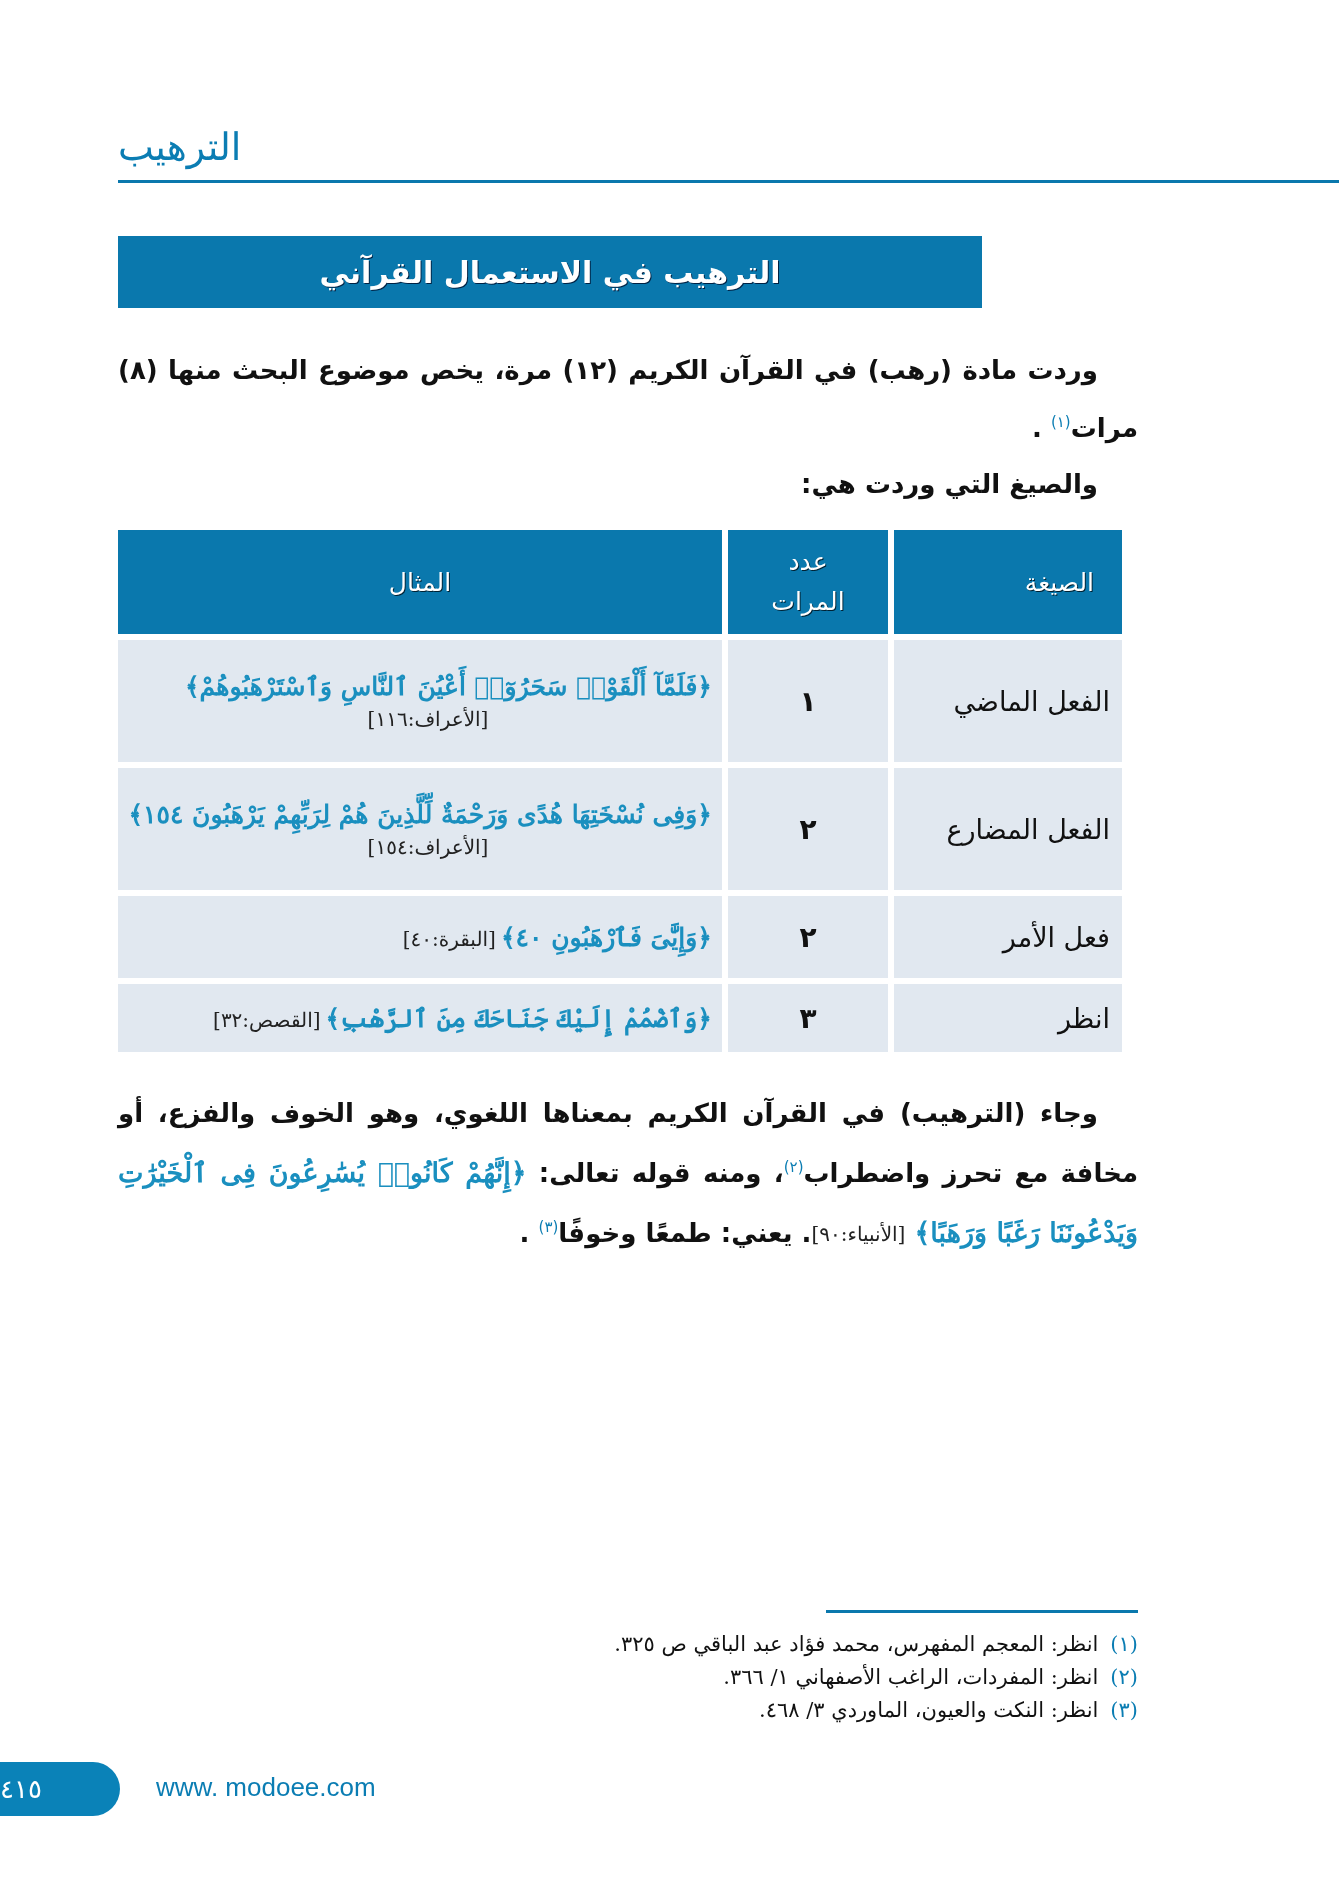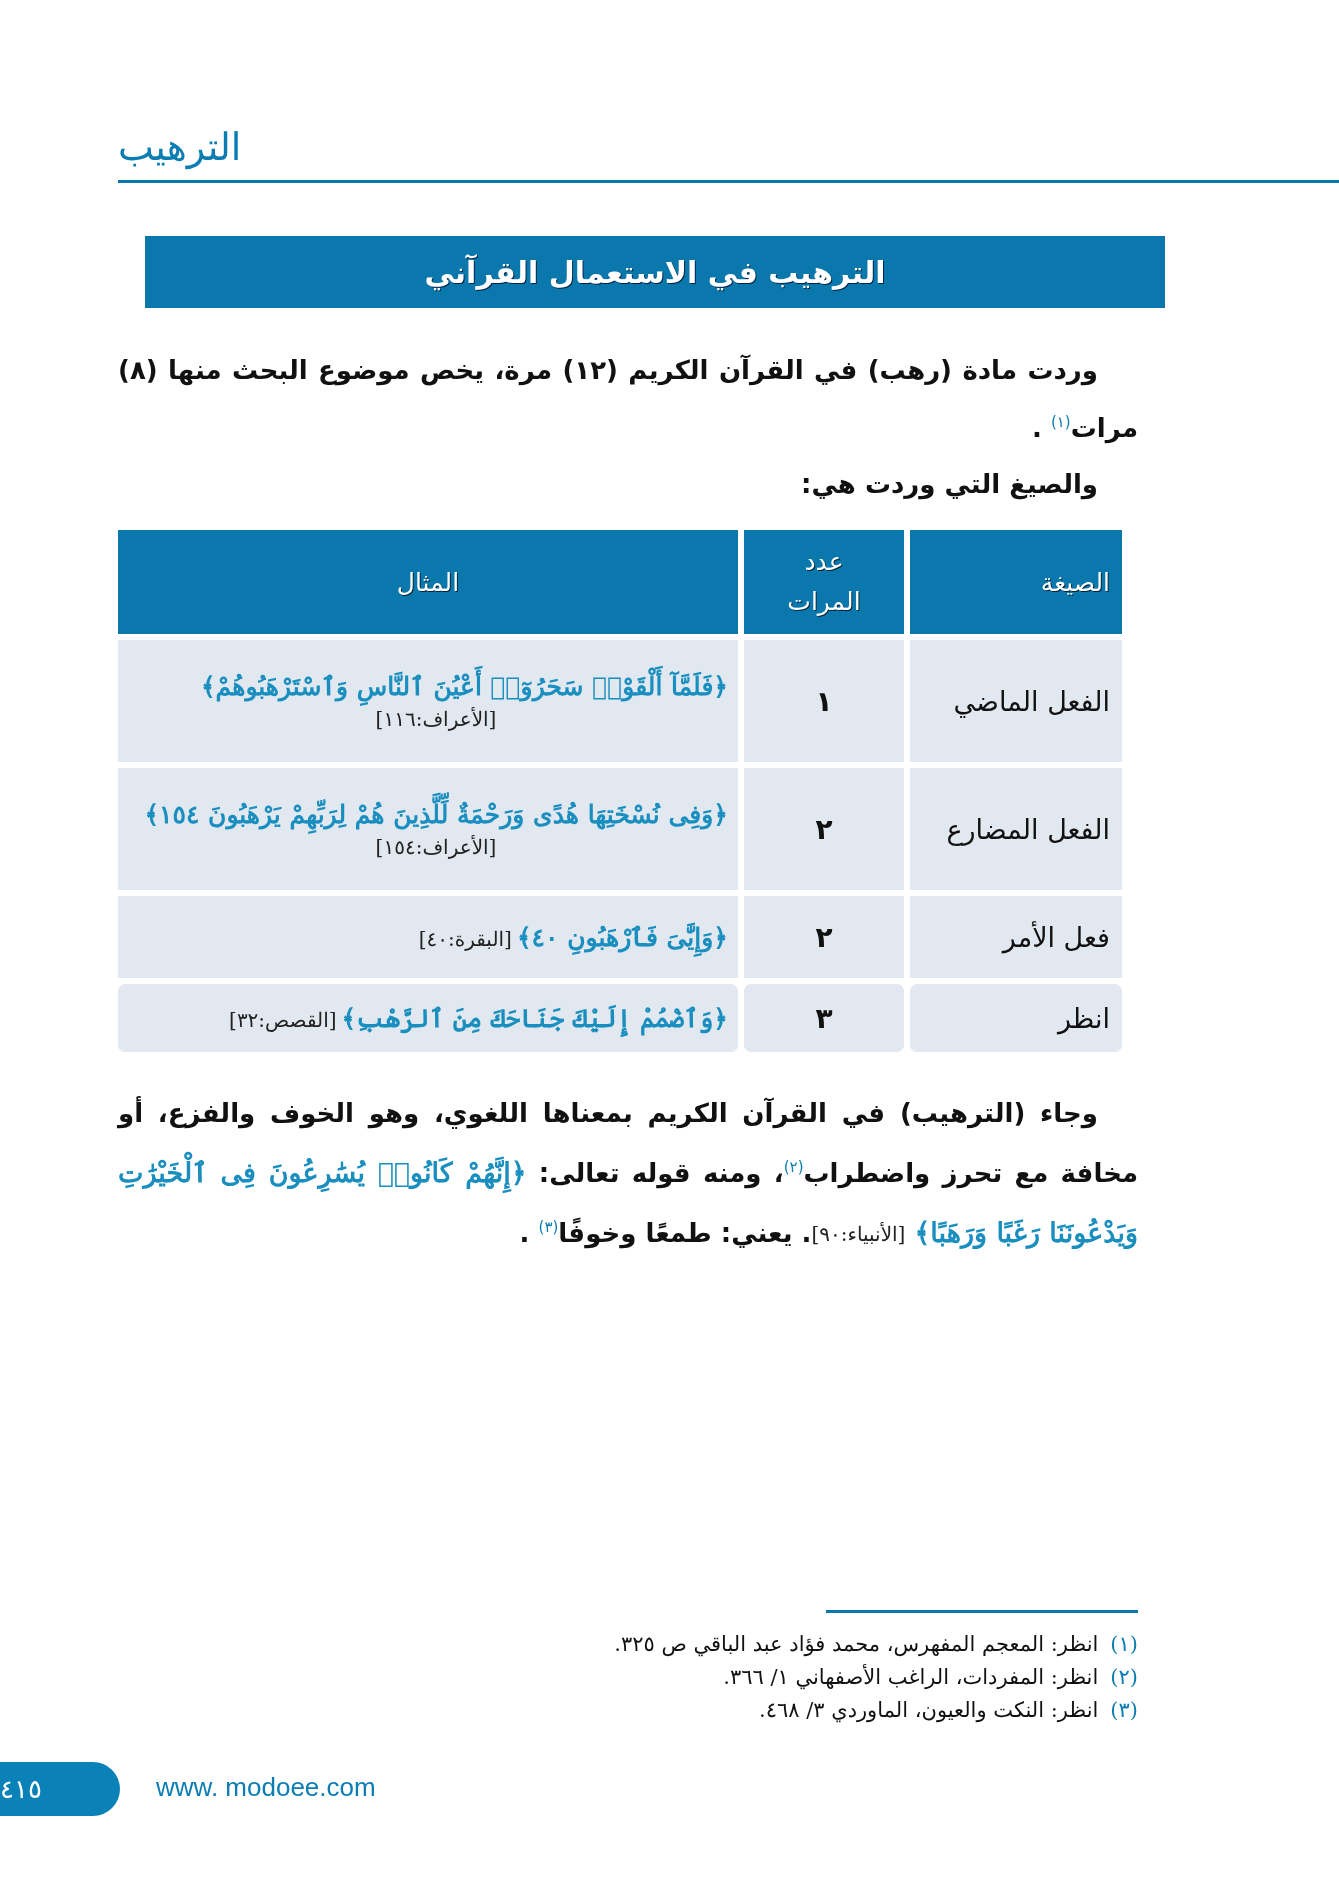--- a/index.html
+++ b/index.html
@@ -2,46 +2,46 @@
 <html><head>
 <meta charset="utf-8">
 <style>
   html, body { margin: 0; padding: 0; background: #ffffff; }
   body { width: 1339px; height: 1890px; position: relative; overflow: hidden;
          font-family: "DejaVu Sans", sans-serif; color: #111; }
   .page-header { position: absolute; left: 118px; top: 128px; }
   .header-title { font-family: "DejaVu Serif", serif; font-size: 38px; color: #0b7db3; line-height: 1; }
   .header-rule { position: absolute; left: 118px; top: 180px; width: 1221px; height: 3px; background: #0a78ad; }
 
-  .section-banner { position: absolute; left: 118px; top: 236px; width: 1020px; height: 72px;
+  .section-banner { position: absolute; left: 118px; top: 236px; width: 864px; height: 72px;
         background: #0a78ad; color: #fff; display: flex; align-items: center; justify-content: center;
-        font-size: 30px; font-weight: bold; direction: rtl; text-shadow: 1px 1px 0 #024; margin-left: 27px; }
+        font-size: 30px; font-weight: bold; direction: rtl; text-shadow: 1px 1px 0 #024; }
 
   .para { position: absolute; direction: rtl; text-align: justify; font-weight: bold; font-size: 26px;
           line-height: 52px; color: #111; }
   .para1 { left: 118px; top: 318px; width: 1020px; text-indent: 40px; }
   .para2 { left: 118px; top: 432px; width: 1020px; text-indent: 40px; }
   sup { color: #0b7db3; font-size: 15px; font-weight: normal; }
 
   .forms-table { position: absolute; left: 118px; top: 530px; width: 1016px;
         border-collapse: separate; border-spacing: 6px; direction: rtl; margin: -6px; }
   .forms-table th { background: #0a78ad; color: #fff; font-weight: normal; font-size: 25px;
         text-shadow: 1px 1px 0 #023; height: 104px; padding: 0 10px; }
-  .forms-table th.col-form { width: 190px; text-align: right; padding-right: 12px; }
+  .forms-table th.col-form { width: 190px; text-align: right; padding-right: 28px; }
   .forms-table th.col-count { width: 140px; text-align: center; line-height: 40px; }
   .forms-table td { background: #e1e8f0; vertical-align: middle; }
   .forms-table td.form { text-align: right; font-weight: normal; font-size: 27px; padding-right: 12px; }
   .forms-table td.count { text-align: center; font-weight: bold; font-size: 28px; }
   .forms-table td.example { padding: 6px 10px; text-align: right; }
   .verse { color: #1a8fbf; font-family: "DejaVu Serif", serif; font-size: 25px; font-weight: bold; }
   .ref { color: #222; font-size: 20px; font-family: "DejaVu Serif", serif; }
   .ref-block { display: block; text-align: center; padding-left: 16px; margin-top: 6px; }
   .row-tall td { height: 110px; }
   .row-short td { height: 70px; }
-  .row-last td { height: 56px; border-radius: 7px; }
+  .row-last td { height: 56px; }
 
   .para3 { left: 118px; top: 1060px; width: 1020px; text-indent: 40px; line-height: 54px; }
   .para3 .verse { font-size: 27px; }
   .para3 .ref { font-size: 20px; font-weight: normal; margin-top: 29px; }
 
   .footnote-rule { position: absolute; left: 826px; top: 1610px; width: 312px; height: 3px; background: #0a78ad; }
   .footnotes { position: absolute; left: 420px; top: 1628px; width: 718px; direction: rtl;
         font-family: "DejaVu Serif", serif; font-size: 21px; line-height: 33px; color: #111; }
   .footnote { display: block; }
   .fn-num { color: #0b7db3; margin-left: 12px; }

